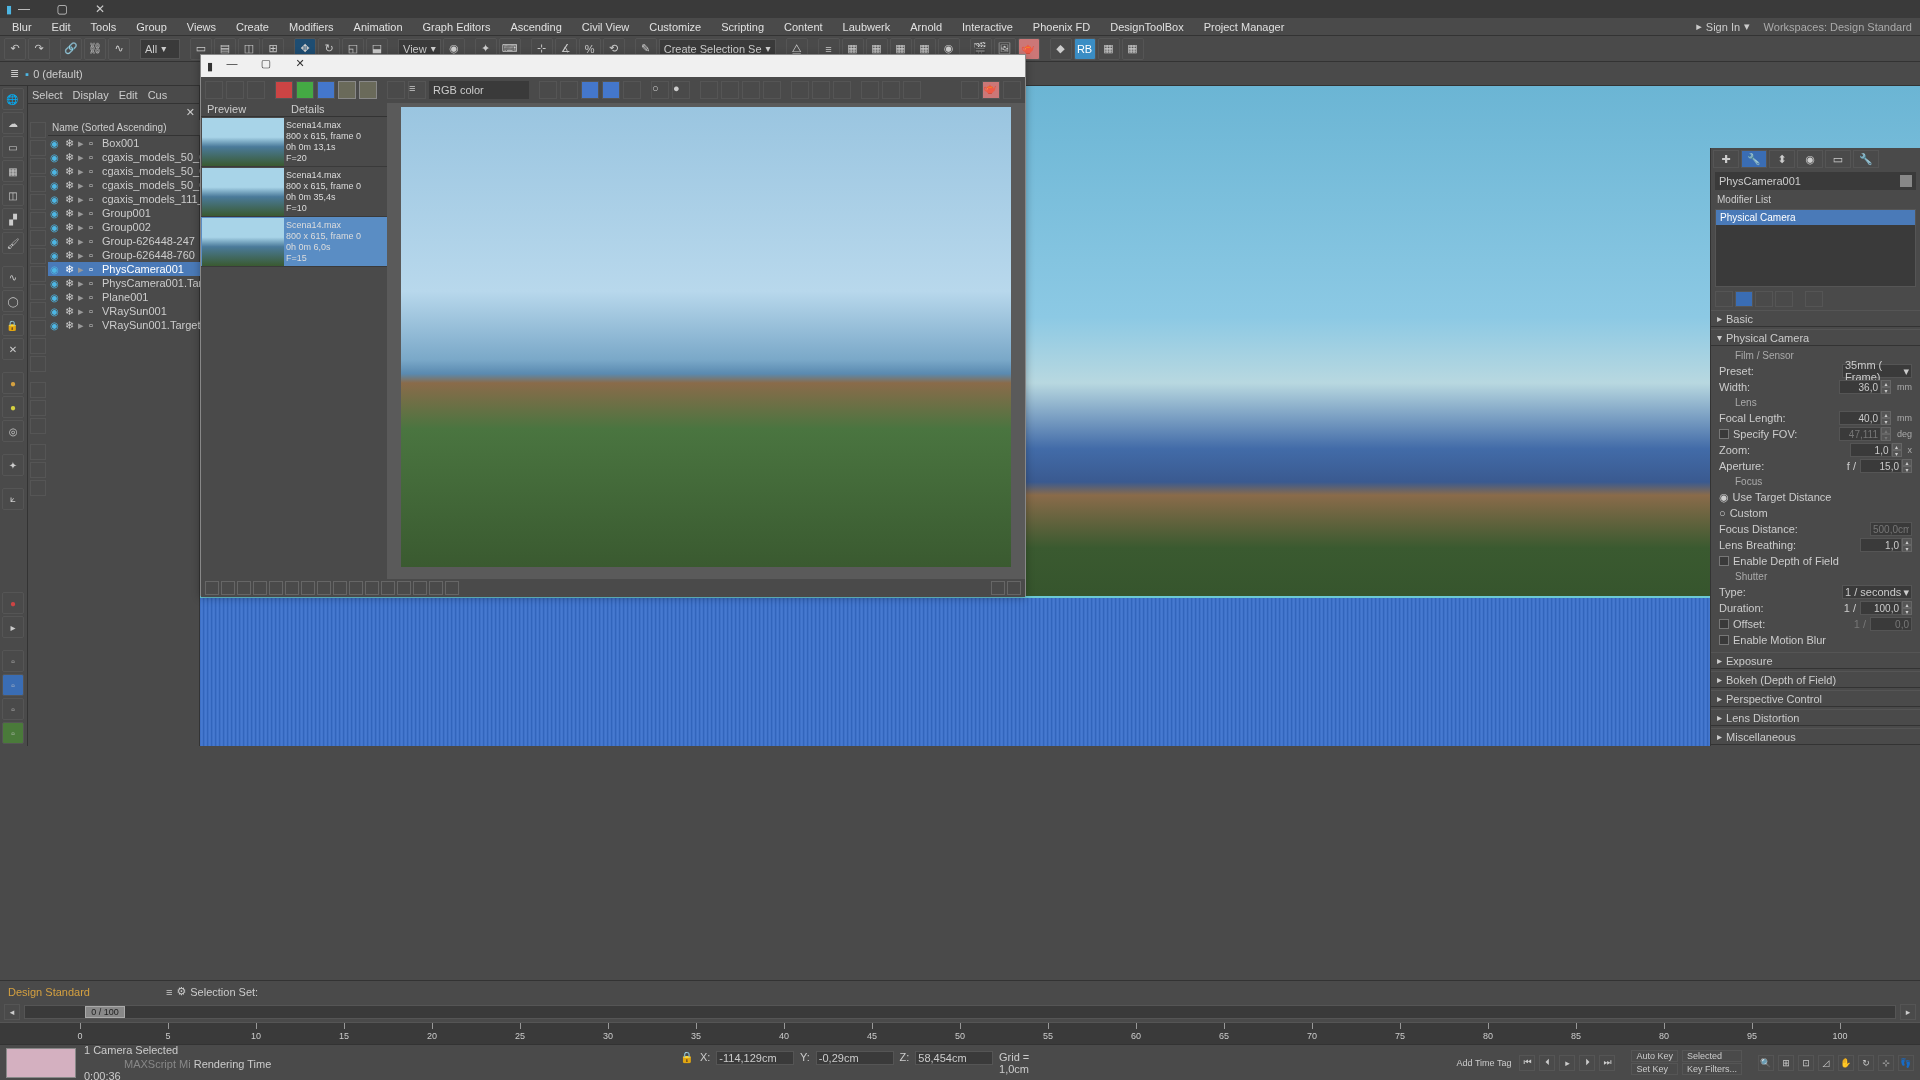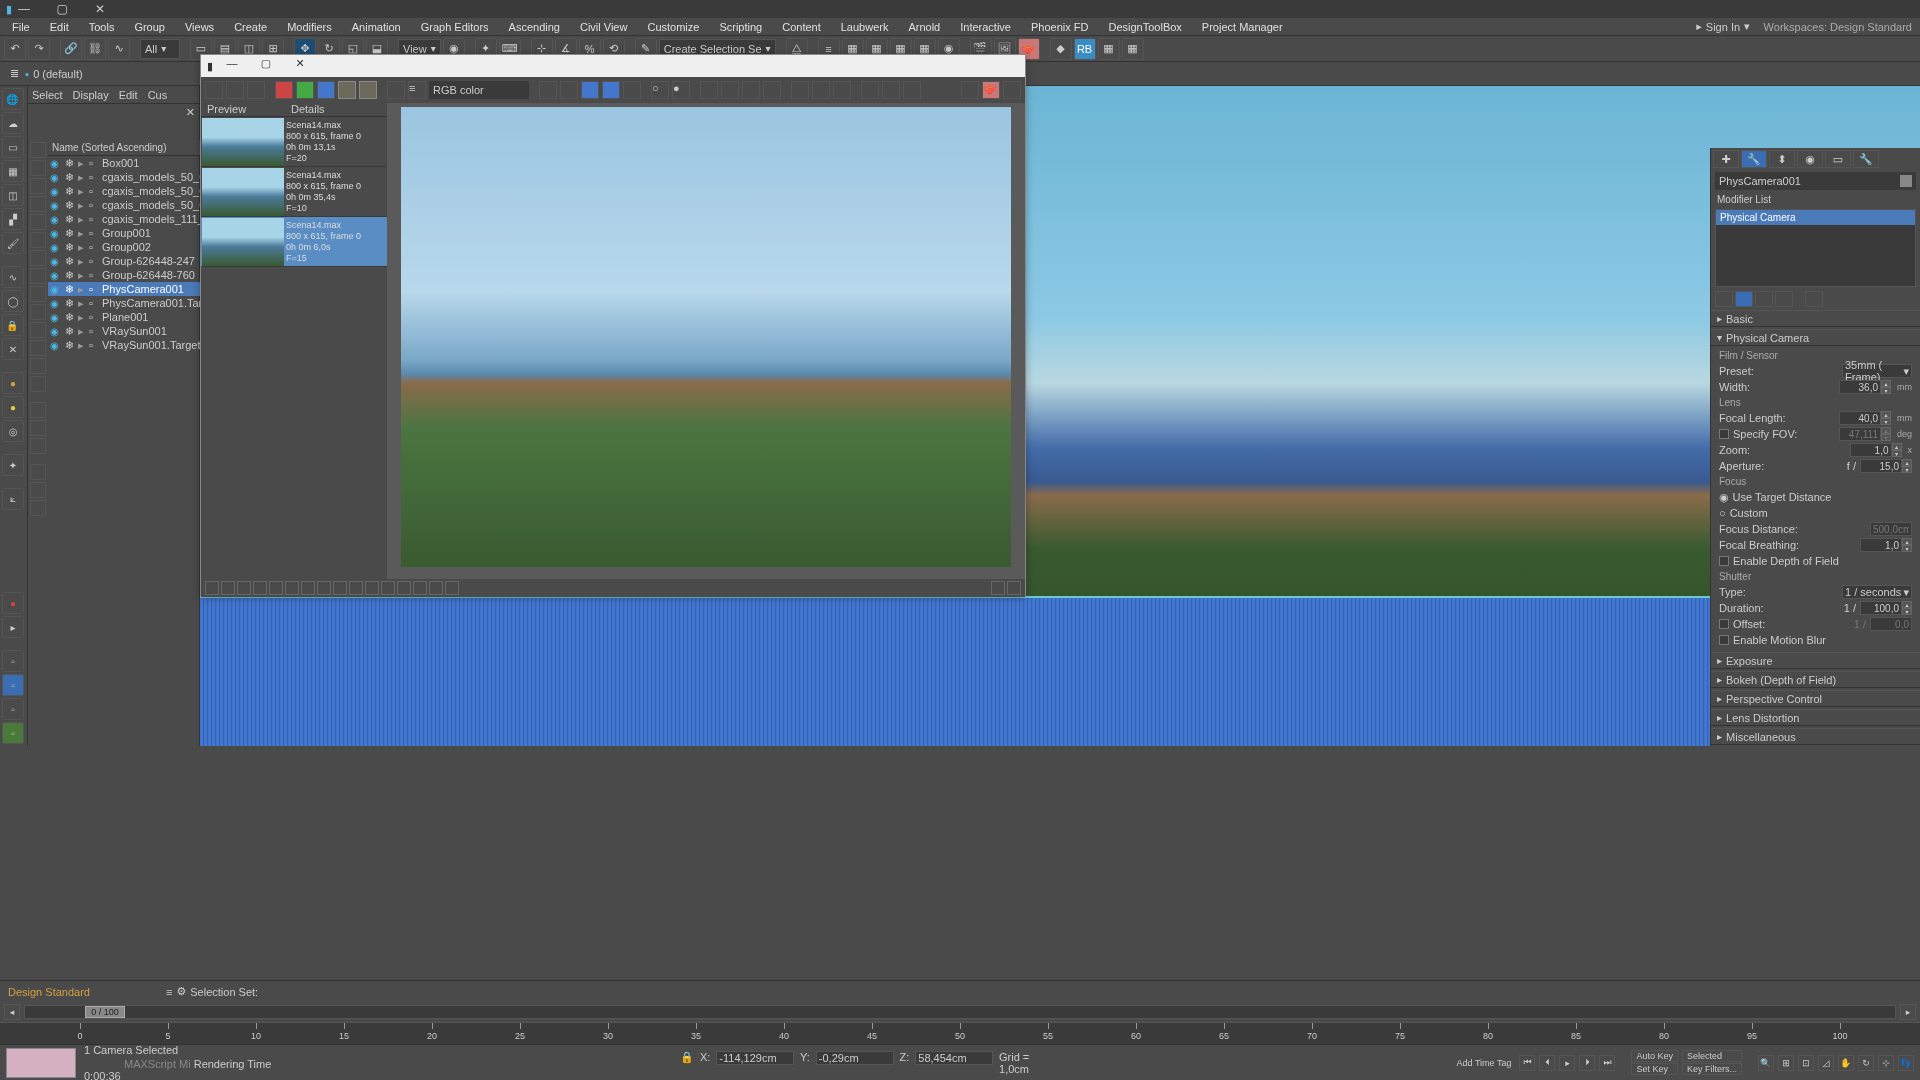--- a/index.html
+++ b/index.html
@@ -41,21 +41,21 @@
 
 .scene-explorer { width: 172px; background: #4a4a4a; display: flex; flex-direction: column; border-right: 1px solid #333; }
 .se-header { height: 18px; background: #4a4a4a; display: flex; align-items: center; padding: 0 4px; gap: 10px; border-bottom: 1px solid #333; font-size: 11px; }
 .se-list { flex: 1; overflow: hidden; }
 .se-row { height: 14px; display: flex; align-items: center; gap: 3px; padding: 0 2px; font-size: 10px; color: #ccc; }
 .se-row.selected { background: #4a7ab8; color: #fff; }
 .se-row .se-vis { width: 12px; color: #4db6e3; font-size: 10px; }
 .se-row .se-tri { width: 8px; color: #999; }
 .se-row .se-icon { width: 10px; }
 .se-name-header { height: 16px; background: #4a4a4a; padding: 2px 4px; border-bottom: 1px solid #333; font-size: 10px; }
-.se-body { display: flex; margin-top: 20px; }
+.se-body { display: flex; }
 .se-tool-col { width: 20px; background: #4a4a4a; display: flex; flex-direction: column; gap: 2px; padding-top: 2px; }
 .se-tool-btn { width: 16px; height: 16px; background: #4a4a4a; border: 1px solid #555; margin: 0 2px; }
 
 
 .viewport { flex: 1; background: #5a5a5a; position: relative; }
 .vp-canvas { position: absolute; inset: 0; background: linear-gradient(to bottom, #6bb5d4 0%, #8cc9e4 35%, #b8d8e0 45%, #426ba8 55%, #3a5a90 60%, #8a6b4a 62%, #3a5a30 70%, #2a4523 100%); }
 .vp-lower { position: absolute; left: 0; right: 0; bottom: 0; height: 150px; background: repeating-linear-gradient(90deg, #3a6dc4 0, #4a7dd4 2px, #2a5db4 4px); border-top: 2px solid #6bc9d4; }
 
 
 .vfb { position: absolute; left: 200px; top: 54px; width: 826px; height: 542px; background: #e8e8e8; border: 1px solid #888; box-shadow: 0 2px 8px rgba(0,0,0,0.3); z-index: 100; }
@@ -99,21 +99,21 @@
 .rp-rollout { margin: 1px 0; }
 .rp-roll-head { height: 17px; background: #4a4a4a; display: flex; align-items: center; padding: 0 6px; gap: 4px; border-top: 1px solid #555; border-bottom: 1px solid #333; font-size: 10px; }
 .rp-roll-head.collapsed { background: #4a4a4a; }
 .rp-roll-body { padding: 2px 8px; font-size: 10px; }
 .rp-roll-body .row { display: flex; align-items: center; height: 16px; gap: 4px; }
 .rp-roll-body .label { flex: 1; color: #ccc; }
 .rp-roll-body .spinner { display: flex; align-items: flex-start; }
 .rp-roll-body .spinner input { width: 42px; height: 14px; background: #3a3a3a; border: 1px solid #555; color: #ccc; font-size: 10px; padding: 0 2px; text-align:right;}
 .rp-roll-body .dropdown { width: 70px; height: 14px; background: #3a3a3a; border: 1px solid #555; color: #ccc; font-size: 9px; padding: 0 2px; display:flex; align-items:center; justify-content:space-between;}
 .rp-roll-body .checkbox { width: 10px; height: 10px; border: 1px solid #777; background: #3a3a3a; display: inline-block; }
-.rp-roll-body .section-label { color: #aaa; font-size: 10px; margin: 2px 0; }
+.rp-roll-body .section-label { color: #aaa; font-size: 10px; margin: 2px 16px; }
 .rp-roll-body .unit { font-size:9px; color:#aaa; padding-left:2px;}
 .rp-roll-body .disabled { color:#777; }
 .rp-roll-body .disabled input { color:#777; }
 .spin-btns { width:10px; display:flex; flex-direction:column;}
 .spin-btns .sb{ height:7px; font-size:6px; line-height:6px; text-align:center; background:#555; border:1px solid #666;}
 
 
 .bottom-area { position: absolute; left: 0; right: 0; bottom: 0; }
 .bottom-row1 { height: 22px; background: #4a4a4a; display: flex; align-items: center; padding: 0 8px; gap: 8px; border-top: 1px solid #333; font-size: 10px; }
 .time-slider-row { height: 20px; background: #4a4a4a; display: flex; align-items: center; padding: 0 4px; gap: 4px; }
@@ -139,21 +139,21 @@
 <div class="titlebar">
   <span style="color:#4db6e3;">▮</span>
   <div class="win-btns">
     <span class="win-btn">—</span>
     <span class="win-btn">▢</span>
     <span class="win-btn">✕</span>
   </div>
 </div>
 
 <div class="menubar">
-  <span class="menu-item">File</span>
+  <span class="menu-item">Blur</span>
   <span class="menu-item">Edit</span>
   <span class="menu-item">Tools</span>
   <span class="menu-item">Group</span>
   <span class="menu-item">Views</span>
   <span class="menu-item">Create</span>
   <span class="menu-item">Modifiers</span>
   <span class="menu-item">Animation</span>
   <span class="menu-item">Graph Editors</span>
   <span class="menu-item">Ascending</span>
   <span class="menu-item">Civil View</span>
@@ -518,21 +518,21 @@
             <span>○</span> 
             <span>Custom</span>
           </div>
         <div class="row disabled">
           <span class="label">Focus Distance:</span>
           <div class="spinner">
               <input disabled="" value="500,0cm" style="">
             </div>
         </div>
         <div class="row">
-          <span class="label">Focal Breathing:</span>
+          <span class="label">Lens Breathing:</span>
           <div class="spinner">
               <input value="1,0" style="">
               <div class="spin-btns">
                 <div class="sb">▴</div>
                 <div class="sb">▾</div>
               </div>
             </div>
         </div>
         <div class="row">
             <span class="checkbox"></span> 

